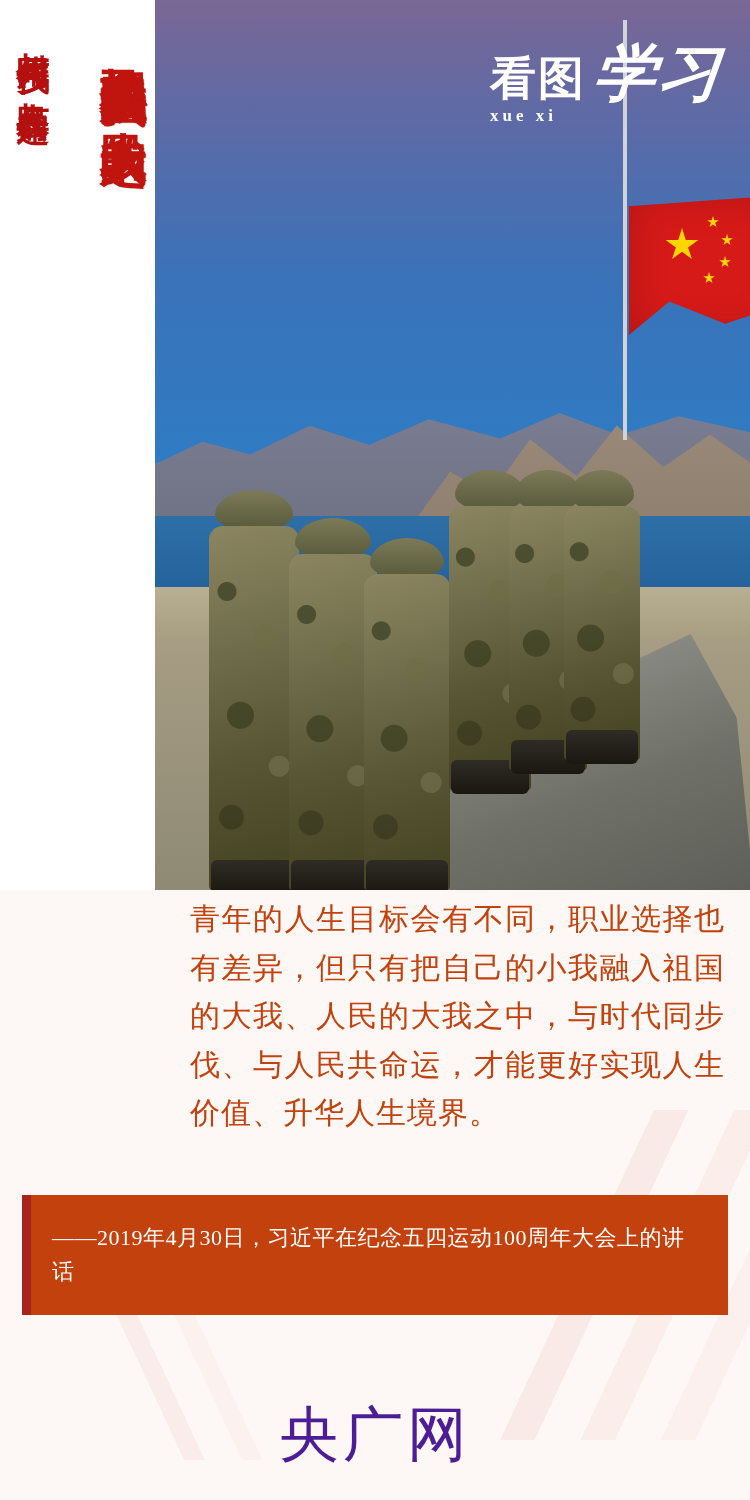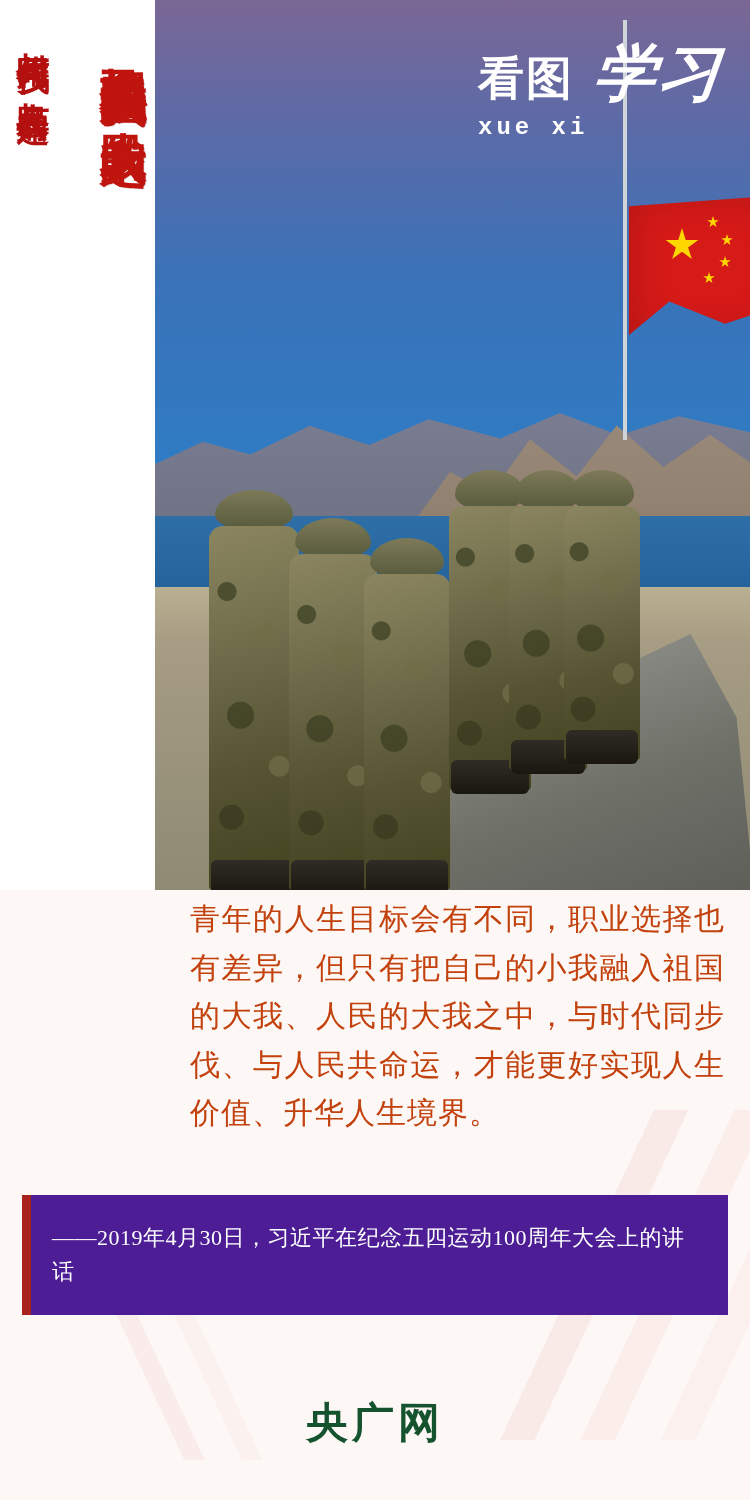--- a/index.html
+++ b/index.html
@@ -104,45 +104,45 @@
     writing-mode:vertical-rl;text-orientation:upright;
     font-family:"Liberation Serif", serif;font-weight:700;
     font-size:47px;line-height:1.06;color:#c0140f;letter-spacing:1px;
     text-shadow:1px 1px 0 rgba(0,0,0,.08);
   }
   .title-wrap{position:absolute;left:0;top:0;width:155px;height:1180px;}
 
   
   .brand{position:absolute;right:28px;top:46px;text-align:left;color:#fff;}
   .brand .row1{font-size:46px;font-weight:700;line-height:1;letter-spacing:2px;
-    font-family:"Liberation Serif", serif;display:flex;align-items:flex-end;gap:20px;}
+    font-family:"Liberation Serif", serif;display:flex;align-items:flex-end;gap:8px;}
   .brand .cursive{font-family:"Liberation Serif", serif;font-style:italic;font-size:62px;line-height:.9;
     transform:skewX(-6deg);}
-  .brand .row2{font-size:24px;letter-spacing:4px;font-weight:700;margin-top:12px;
-    font-family:Liberation Mono, monospace;}
+  .brand .row2{font-size:17px;letter-spacing:4px;font-weight:700;margin-top:4px;
+    font-family:Liberation Serif, serif;}
 
   
   .quote{
     position:absolute;left:190px;top:895px;width:535px;
     font-size:30px;line-height:1.62;color:#c2410c;letter-spacing:1px;
     font-family:"Liberation Serif", serif;text-align:justify;
   }
 
   
   .source{
     position:absolute;left:22px;top:1195px;width:706px;height:120px;
-    background:#4c1d95;color:#fff;box-sizing:border-box;
+    background:#c2410c;color:#fff;box-sizing:border-box;
     padding:26px 30px 0 30px;font-size:22px;line-height:1.55;letter-spacing:.5px;
     font-family:"Liberation Serif", serif;
   }
   .source .bar{position:absolute;left:0;top:0;width:9px;height:100%;background:#a8231d;}
 
   
   .footer{position:absolute;left:0;right:0;top:1395px;text-align:center;}
-  .footer .logo{display:inline-block;font-size:42px;font-weight:700;color:#14532d;
+  .footer .logo{display:inline-block;font-size:60px;font-weight:400;color:#4c1d95;
     letter-spacing:4px;font-family:"Liberation Serif", serif;}
 </style>
 </head>
 <body>
 
 <div class="poster">
 
   <div class="wm wm1"></div>
   <div class="wm wm2"></div>
 

